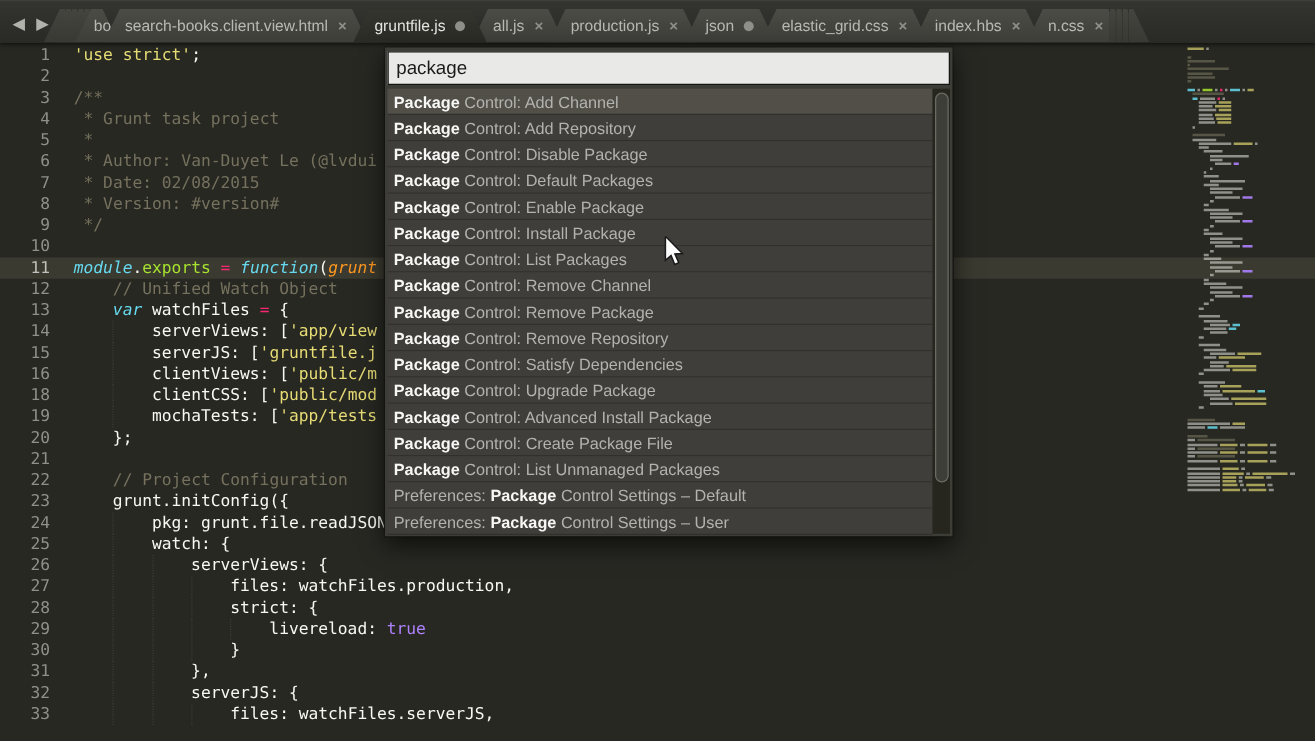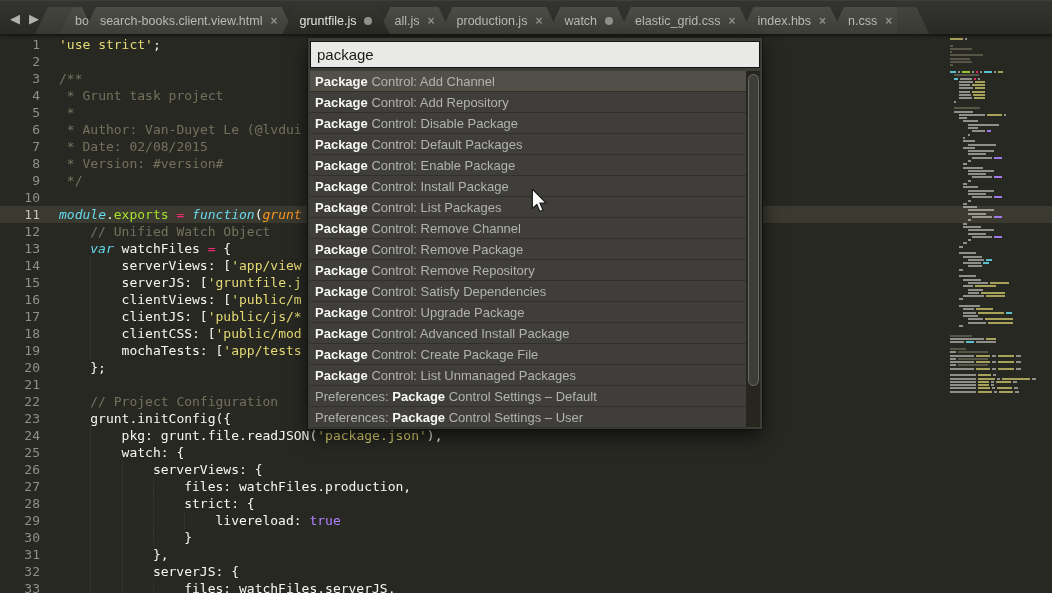--- a/index.html
+++ b/index.html
@@ -84,21 +84,21 @@
         </div>
         <div class="tab">
           <span class="tab-label">all.js</span>
           <span class="close">×</span>
         </div>
         <div class="tab">
           <span class="tab-label">production.js</span>
           <span class="close">×</span>
         </div>
         <div class="tab">
-          <span class="tab-label">watch</span>
+          <span class="tab-label">json</span>
           <span class="dot"></span>
         </div>
         <div class="tab">
           <span class="tab-label">elastic_grid.css</span>
           <span class="close">×</span>
         </div>
         <div class="tab">
           <span class="tab-label">index.hbs</span>
           <span class="close">×</span>
         </div>
@@ -125,21 +125,20 @@
       <div class="row"><span class="num">7</span><span class="code"><span class="cmt"> * Date: 02/08/2015</span></span></div>
       <div class="row"><span class="num">8</span><span class="code"><span class="cmt"> * Version: #version#</span></span></div>
       <div class="row"><span class="num">9</span><span class="code"><span class="cmt"> */</span></span></div>
       <div class="row"><span class="num">10</span><span class="code"></span></div>
       <div class="row current"><span class="num">11</span><span class="code"><span class="kw">module</span><span class="pln">.</span><span class="fn">exports</span><span class="pln"> </span><span class="op">=</span><span class="pln"> </span><span class="kw">function</span><span class="pln">(</span><span class="arg">grunt</span></span></div>
       <div class="row"><span class="num">12</span><span class="code"><span class="ig">    </span><span class="cmt">// Unified Watch Object</span></span></div>
       <div class="row"><span class="num">13</span><span class="code"><span class="ig">    </span><span class="kw">var</span><span class="pln"> watchFiles </span><span class="op">=</span><span class="pln"> {</span></span></div>
       <div class="row"><span class="num">14</span><span class="code"><span class="ig">    </span><span class="ig">    </span><span class="pln">serverViews: [</span><span class="str">'app/view</span></span></div>
       <div class="row"><span class="num">15</span><span class="code"><span class="ig">    </span><span class="ig">    </span><span class="pln">serverJS: [</span><span class="str">'gruntfile.j</span></span></div>
       <div class="row"><span class="num">16</span><span class="code"><span class="ig">    </span><span class="ig">    </span><span class="pln">clientViews: [</span><span class="str">'public/m</span></span></div>
-      <div class="row"><span class="num">17</span><span class="code"><span class="ig">    </span><span class="ig">    </span><span class="pln">clientJS: [</span><span class="str">'public/js/*</span></span></div>
       <div class="row"><span class="num">18</span><span class="code"><span class="ig">    </span><span class="ig">    </span><span class="pln">clientCSS: [</span><span class="str">'public/mod</span></span></div>
       <div class="row"><span class="num">19</span><span class="code"><span class="ig">    </span><span class="ig">    </span><span class="pln">mochaTests: [</span><span class="str">'app/tests</span></span></div>
       <div class="row"><span class="num">20</span><span class="code"><span class="ig">    </span><span class="pln">};</span></span></div>
       <div class="row"><span class="num">21</span><span class="code"></span></div>
       <div class="row"><span class="num">22</span><span class="code"><span class="ig">    </span><span class="cmt">// Project Configuration</span></span></div>
       <div class="row"><span class="num">23</span><span class="code"><span class="ig">    </span><span class="pln">grunt.initConfig({</span></span></div>
       <div class="row"><span class="num">24</span><span class="code"><span class="ig">    </span><span class="ig">    </span><span class="pln">pkg: grunt.file.readJSON(</span><span class="str">'package.json'</span><span class="pln">),</span></span></div>
       <div class="row"><span class="num">25</span><span class="code"><span class="ig">    </span><span class="ig">    </span><span class="pln">watch: {</span></span></div>
       <div class="row"><span class="num">26</span><span class="code"><span class="ig">    </span><span class="ig">    </span><span class="ig">    </span><span class="pln">serverViews: {</span></span></div>
       <div class="row"><span class="num">27</span><span class="code"><span class="ig">    </span><span class="ig">    </span><span class="ig">    </span><span class="ig">    </span><span class="pln">files: watchFiles.production,</span></span></div>

